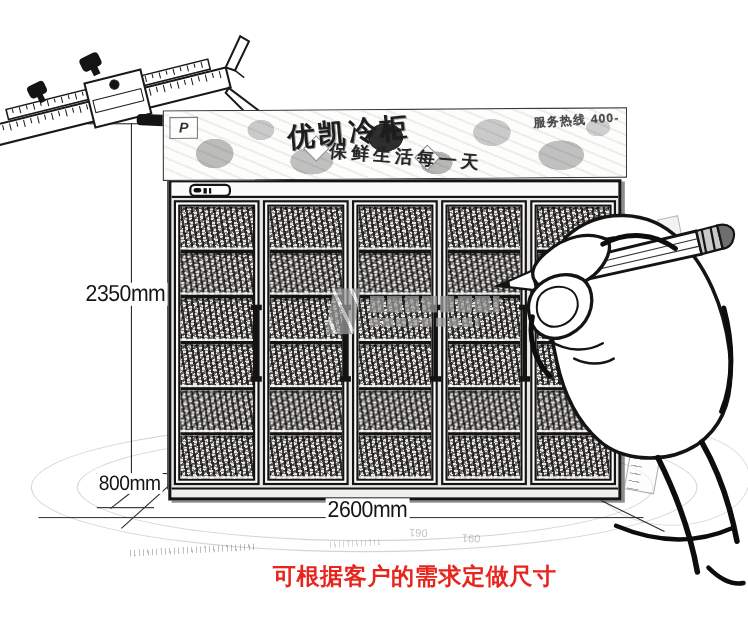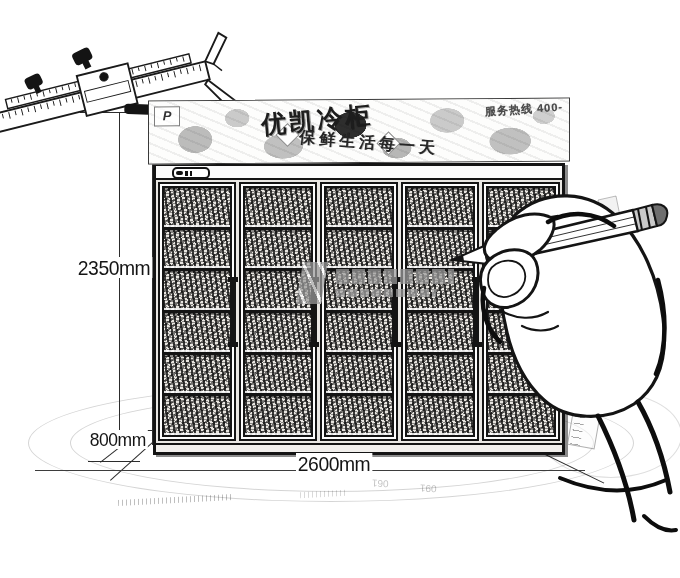--- a/index.html
+++ b/index.html
@@ -253,13 +253,14 @@
 
     <path d="M70 150 C86 160 104 160 118 152 M92 166 C104 172 118 172 128 166" fill="none" stroke="#141414" stroke-width="2.2" stroke-linecap="round"></path>
     <path d="M118 62 C140 50 165 52 184 66 M228 120 C236 150 238 186 226 214 M54 128 C50 148 56 168 70 182" fill="none" stroke="#0d0d0d" stroke-width="4.5" stroke-linecap="round"></path>
 
     <path d="M208 242 C224 270 234 300 240 332" fill="none" stroke="#0d0d0d" stroke-width="5" stroke-linecap="round"></path>
     <path d="M168 256 C186 292 198 326 204 360" fill="none" stroke="#0d0d0d" stroke-width="5" stroke-linecap="round"></path>
     <path d="M130 318 C168 334 204 334 236 320" fill="none" stroke="#0d0d0d" stroke-width="4" stroke-linecap="round"></path>
     <path d="M214 356 C226 368 236 372 246 370" fill="none" stroke="#0d0d0d" stroke-width="4" stroke-linecap="round"></path>
   </svg>
 
+  <div id="caption" style="color: rgb(232, 37, 29);">可根据客户的需求定做尺寸</div>
 </div>
 
 </body></html>

